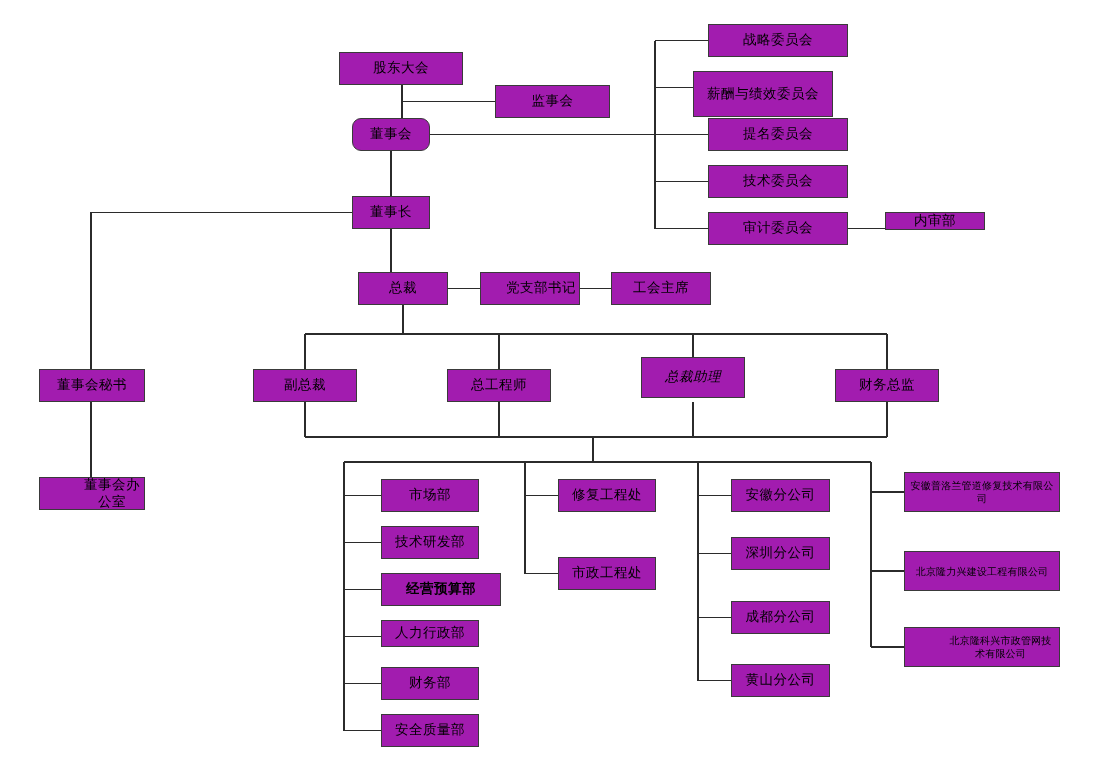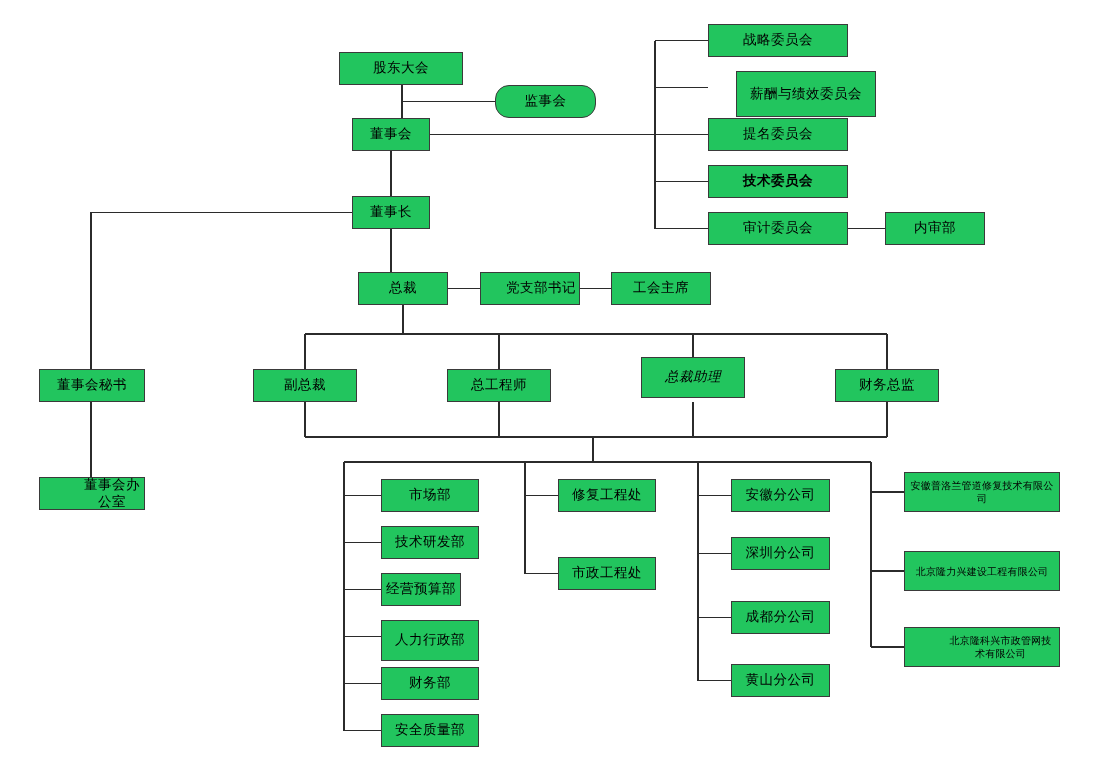--- a/index.html
+++ b/index.html
@@ -28,21 +28,21 @@
   .conn {
     stroke: #2b2b2b;
     stroke-width: 1.2;
     fill: none;
     shape-rendering: crispEdges;
   }
   .node-box {
     position: absolute;
     box-sizing: border-box;
     border: 1.4px solid #3a3a3a;
-    background: #22c55e;
+    background: #a21caf;
     display: flex;
     align-items: center;
     justify-content: center;
     text-align: center;
     color: #000000;
     font-size: 13.5px;
     line-height: 1.25;
     letter-spacing: 0.5px;
     padding: 1px 3px;
     font-family: "Liberation Sans", "DejaVu Sans", sans-serif;
@@ -106,42 +106,42 @@
         <path d="M 698 680.5 L 731 680.5" class="conn"></path>
         <path d="M 871 462 L 871 647" class="conn"></path>
         <path d="M 871 492 L 904 492" class="conn"></path>
         <path d="M 871 571 L 904 571" class="conn"></path>
         <path d="M 871 647 L 904 647" class="conn"></path>
       </g>
   </svg>
 
   <div id="node-layer">
       <div class="node-box" style="left: 339px; top: 52px; width: 124px; height: 33px;">股东大会</div>
-      <div class="node-box" style="left: 495px; top: 85px; width: 101px; height: 33px; border-radius: 14px;">监事会</div>
-      <div class="node-box" style="left: 352px; top: 118px; width: 78px; height: 33px;">董事会</div>
+      <div class="node-box" style="left: 495px; top: 85px; width: 115px; height: 33px;">监事会</div>
+      <div class="node-box" style="left: 352px; top: 118px; width: 78px; height: 33px; border-radius: 9px;">董事会</div>
       <div class="node-box" style="left: 352px; top: 196px; width: 78px; height: 33px;">董事长</div>
       <div class="node-box" style="left: 358px; top: 272px; width: 90px; height: 33px; text-align: center;">总裁</div>
       <div class="node-box" style="left: 480px; top: 272px; width: 100px; height: 33px; padding-left: 25px;">党支部书记</div>
       <div class="node-box" style="left: 611px; top: 272px; width: 100px; height: 33px;">工会主席</div>
       <div class="node-box" style="left: 39px; top: 369px; width: 106px; height: 33px;">董事会秘书</div>
       <div class="node-box" style="left: 39px; top: 477px; width: 106px; height: 33px; padding-left: 43px;">董事会办公室</div>
       <div class="node-box" style="left: 253px; top: 369px; width: 104px; height: 33px;">副总裁</div>
       <div class="node-box" style="left: 447px; top: 369px; width: 104px; height: 33px;">总工程师</div>
       <div class="node-box" style="left: 641px; top: 357px; width: 104px; height: 41px; font-style: italic;">总裁助理</div>
       <div class="node-box" style="left: 835px; top: 369px; width: 104px; height: 33px;">财务总监</div>
-      <div class="node-box" style="left: 885px; top: 212px; width: 100px; height: 33px;">内审部</div>
+      <div class="node-box" style="left: 885px; top: 212px; width: 100px; height: 18px;">内审部</div>
       <div class="node-box" style="left: 708px; top: 24px; width: 140px; height: 33px;">战略委员会</div>
-      <div class="node-box" style="left: 736px; top: 71px; width: 140px; height: 46px; font-family: Liberation Serif, serif;">薪酬与绩效委员会</div>
+      <div class="node-box" style="left: 693px; top: 71px; width: 140px; height: 46px; font-family: Liberation Serif, serif;">薪酬与绩效委员会</div>
       <div class="node-box" style="left: 708px; top: 118px; width: 140px; height: 33px;">提名委员会</div>
-      <div class="node-box" style="left: 708px; top: 165px; width: 140px; height: 33px; font-weight: bold;">技术委员会</div>
+      <div class="node-box" style="left: 708px; top: 165px; width: 140px; height: 33px;">技术委员会</div>
       <div class="node-box" style="left: 708px; top: 212px; width: 140px; height: 33px; text-align: right;">审计委员会</div>
       <div class="node-box" style="left: 381px; top: 479px; width: 98px; height: 33px;">市场部</div>
       <div class="node-box" style="left: 381px; top: 526px; width: 98px; height: 33px;">技术研发部</div>
-      <div class="node-box" style="left: 381px; top: 573px; width: 80px; height: 33px;">经营预算部</div>
-      <div class="node-box" style="left: 381px; top: 620px; width: 98px; height: 41px;">人力行政部</div>
+      <div class="node-box" style="left: 381px; top: 573px; width: 120px; height: 33px; font-weight: bold;">经营预算部</div>
+      <div class="node-box" style="left: 381px; top: 620px; width: 98px; height: 27px;">人力行政部</div>
       <div class="node-box" style="left: 381px; top: 667px; width: 98px; height: 33px;">财务部</div>
       <div class="node-box" style="left: 381px; top: 714px; width: 98px; height: 33px;">安全质量部</div>
       <div class="node-box" style="left: 558px; top: 479px; width: 98px; height: 33px;">修复工程处</div>
       <div class="node-box" style="left: 558px; top: 557px; width: 98px; height: 33px;">市政工程处</div>
       <div class="node-box" style="left: 731px; top: 479px; width: 99px; height: 33px;">安徽分公司</div>
       <div class="node-box" style="left: 731px; top: 537px; width: 99px; height: 33px;">深圳分公司</div>
       <div class="node-box" style="left: 731px; top: 601px; width: 99px; height: 33px;">成都分公司</div>
       <div class="node-box" style="left: 731px; top: 664px; width: 99px; height: 33px;">黄山分公司</div>
       <div class="node-box two-line" style="left: 904px; top: 472px; width: 156px; height: 40px;">安徽普洛兰管道修复技术有限公司</div>
       <div class="node-box two-line" style="left: 904px; top: 551px; width: 156px; height: 40px;">北京隆力兴建设工程有限公司</div>

